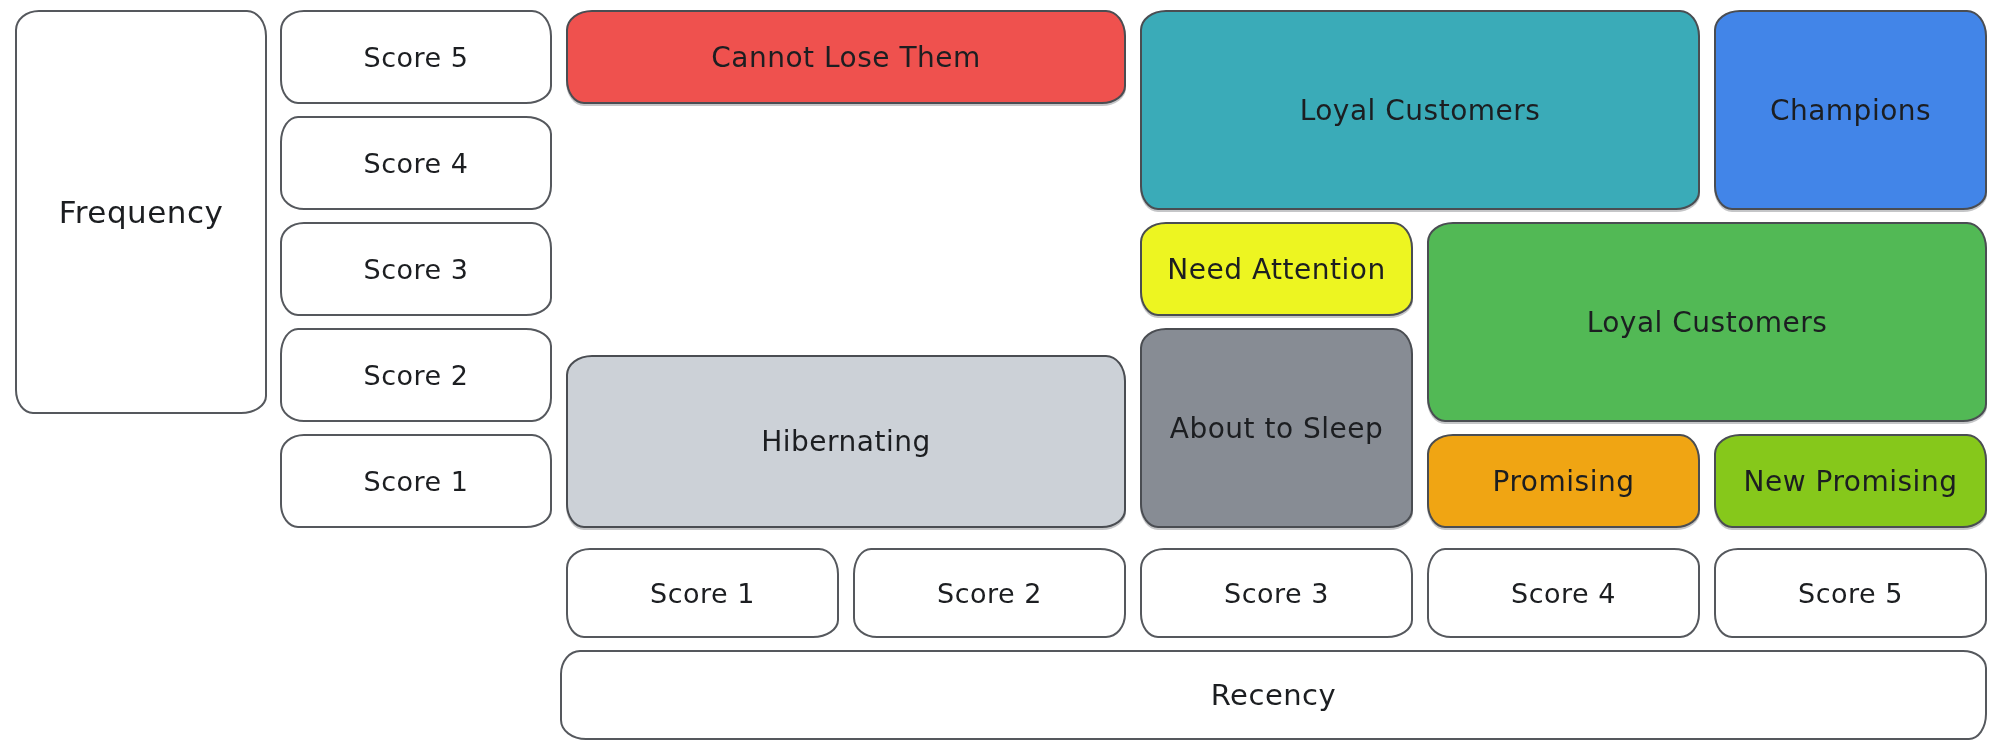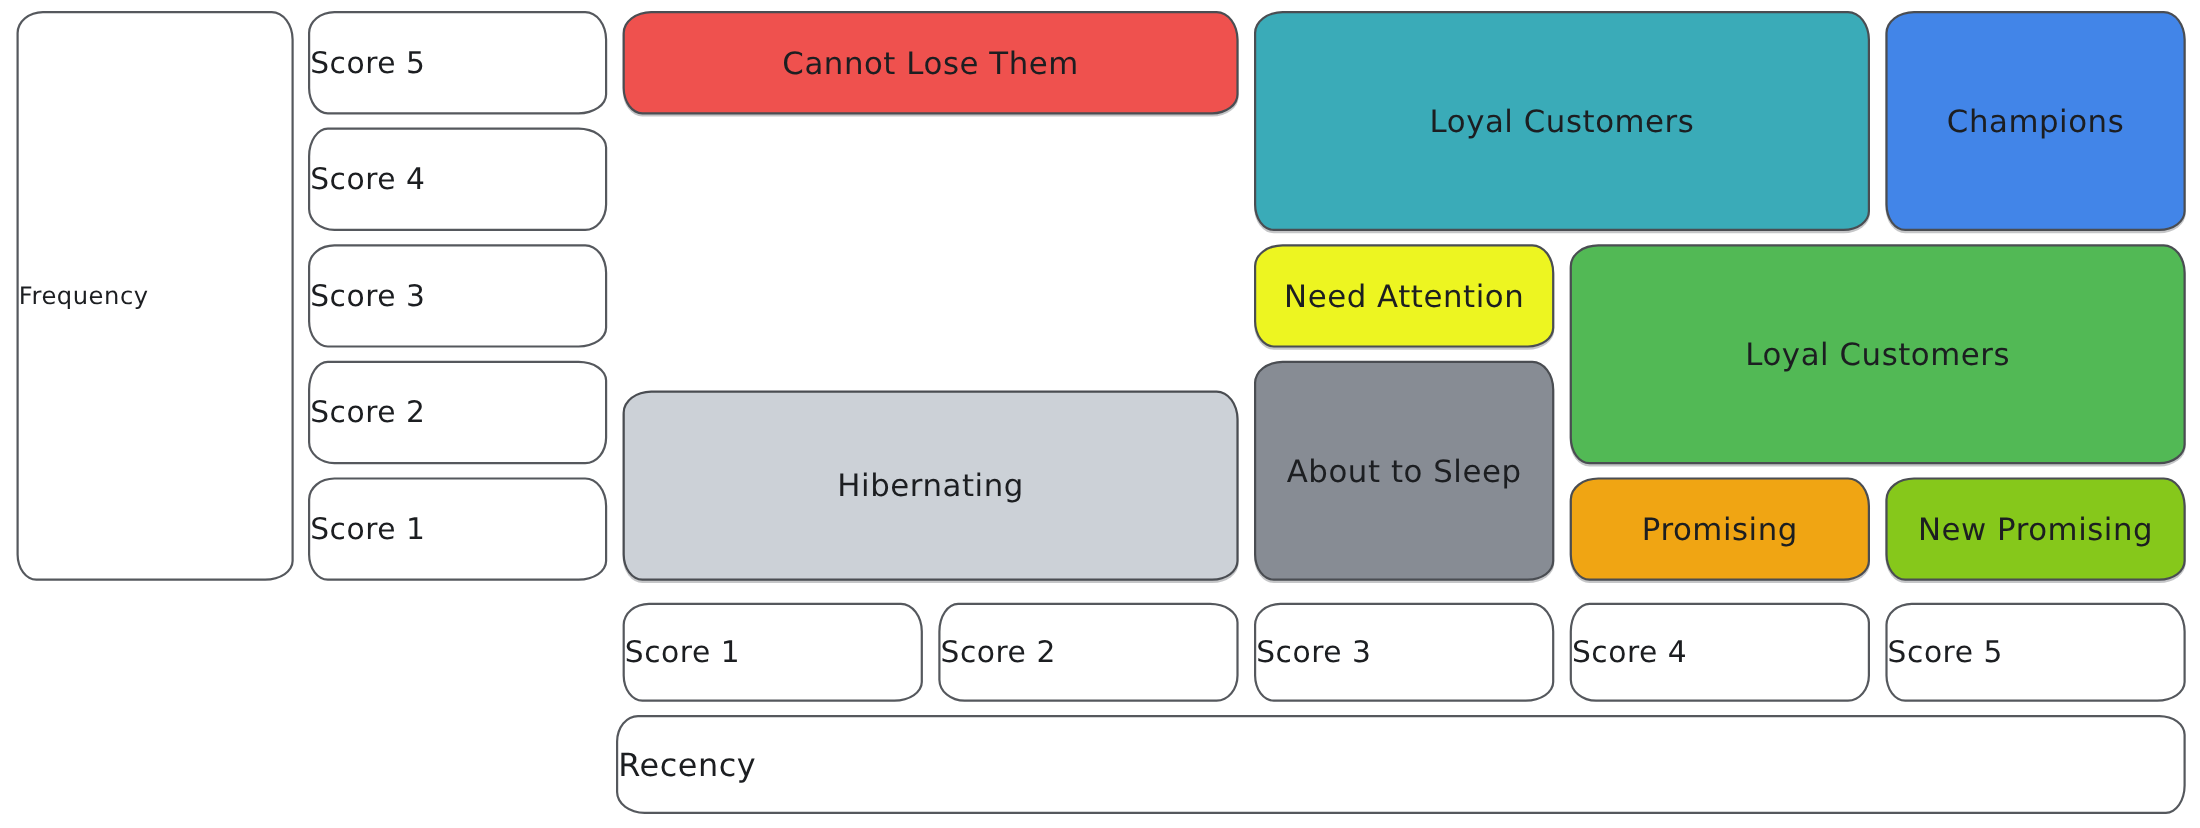--- a/index.html
+++ b/index.html
@@ -10,33 +10,34 @@
     background: #ffffff;
     font-family: "DejaVu Sans", "Liberation Sans", sans-serif;
     color: #1c1e21;
   }
   .box {
     box-sizing: border-box;
     background: #ffffff;
     border: 2.5px solid #55585d;
     display: flex;
     align-items: center;
+    justify-content: center;
     text-align: center;
     border-radius: 24px 20px 26px 18px / 20px 26px 18px 24px;
     font-size: 27px;
     letter-spacing: 0.5px;
   }
   .box.alt { border-radius: 18px 26px 20px 24px / 26px 18px 24px 20px; }
 
   
   .freq-label-box {
     position: absolute;
     left: 15px; top: 10px;
-    width: 252px; height: 518px;
-    font-size: 22px;
+    width: 252px; height: 404px;
+    font-size: 31px;
   }
   .freq-scores {
     position: absolute;
     left: 280px; top: 10px;
     width: 272px; height: 518px;
     display: flex;
     flex-direction: column;
     justify-content: space-between;
   }
   .freq-scores .box { height: 94px; }

